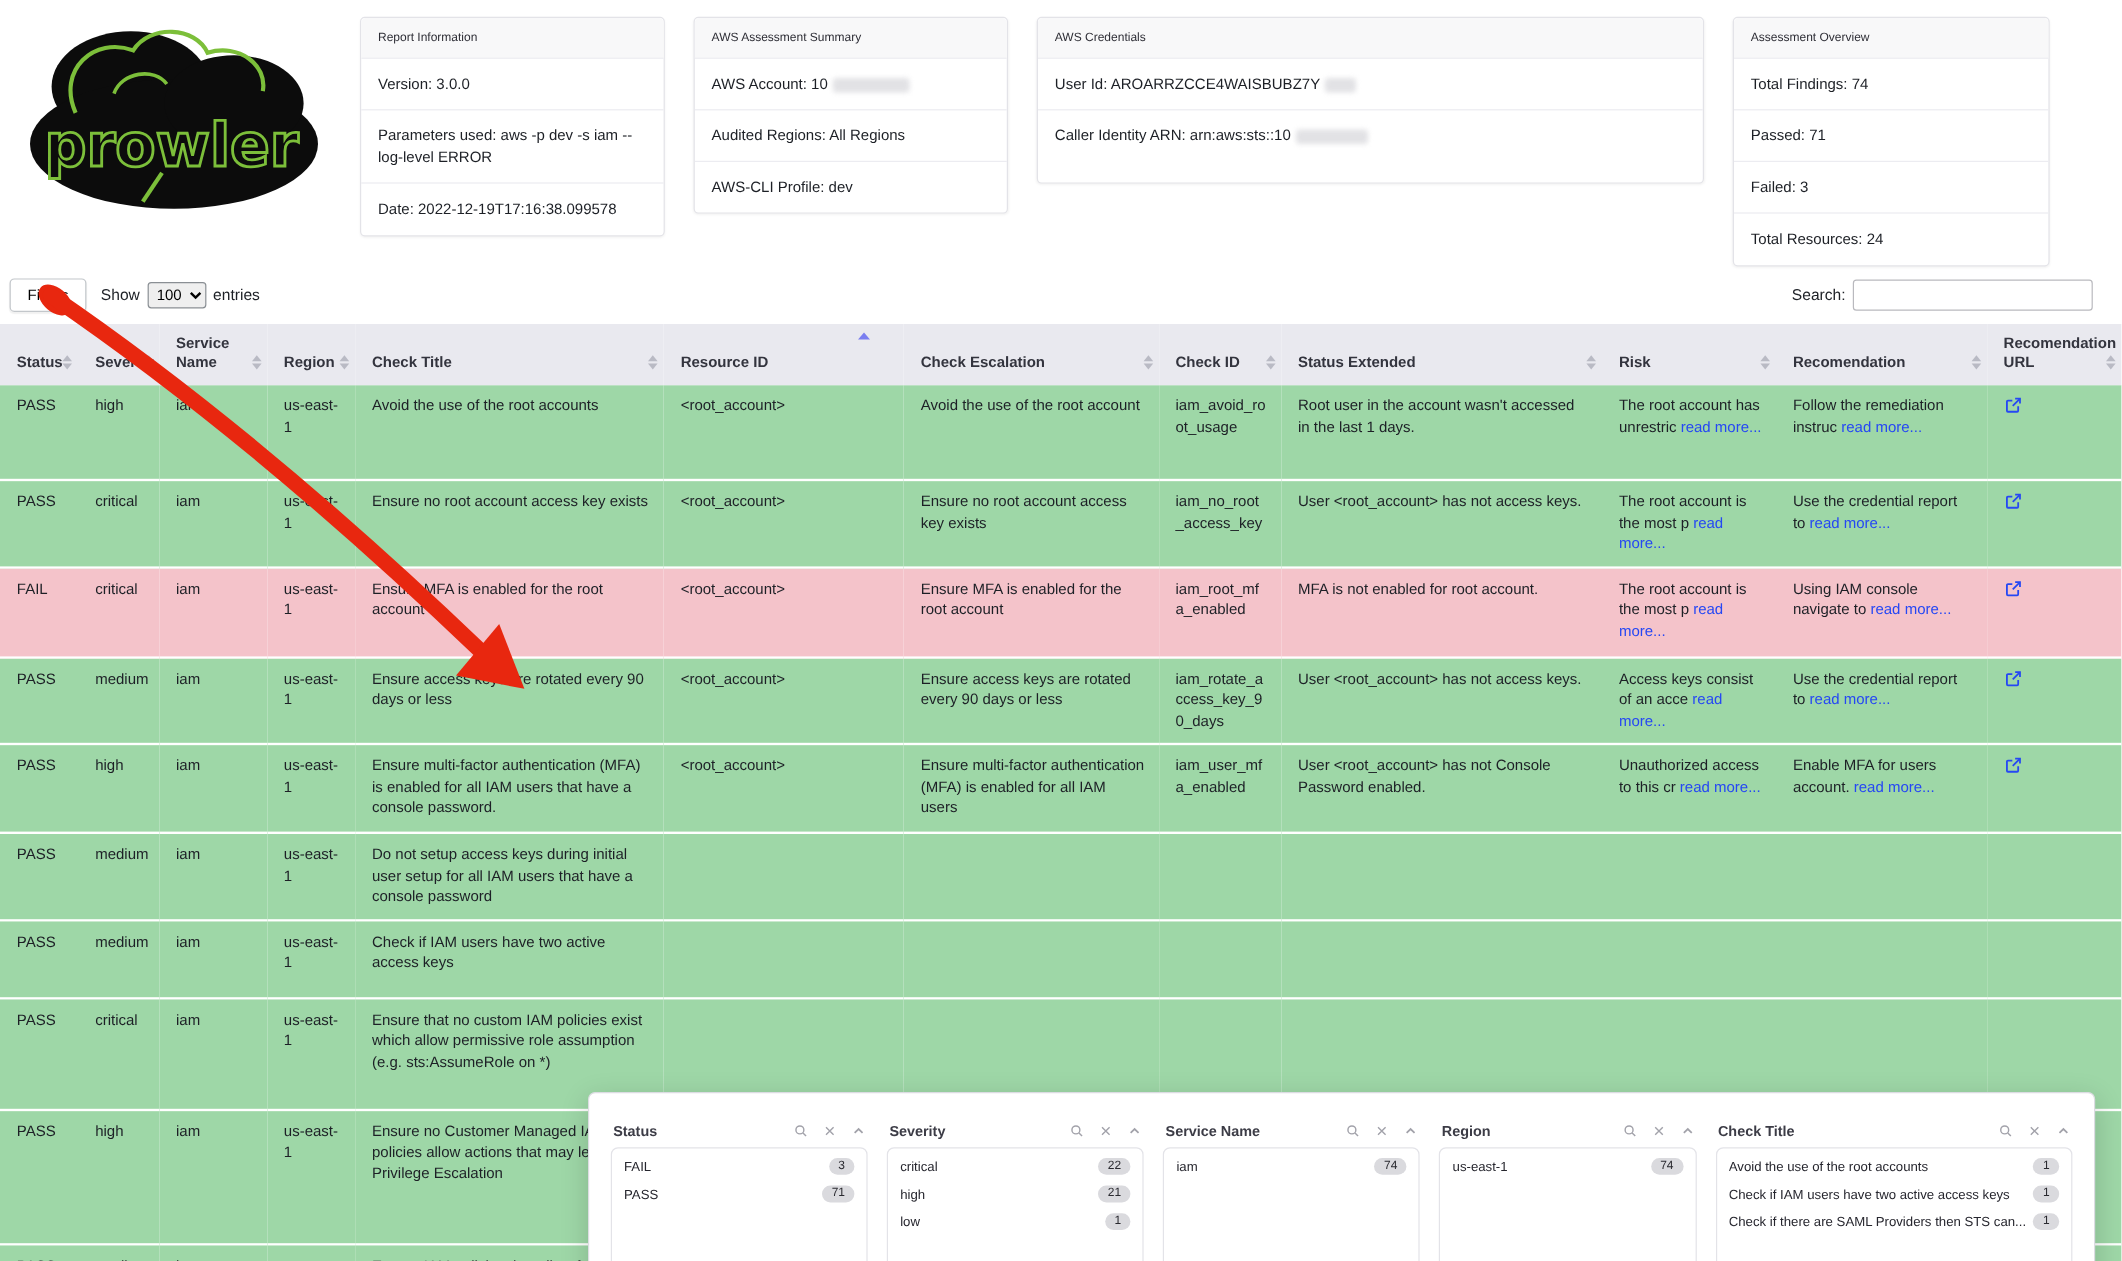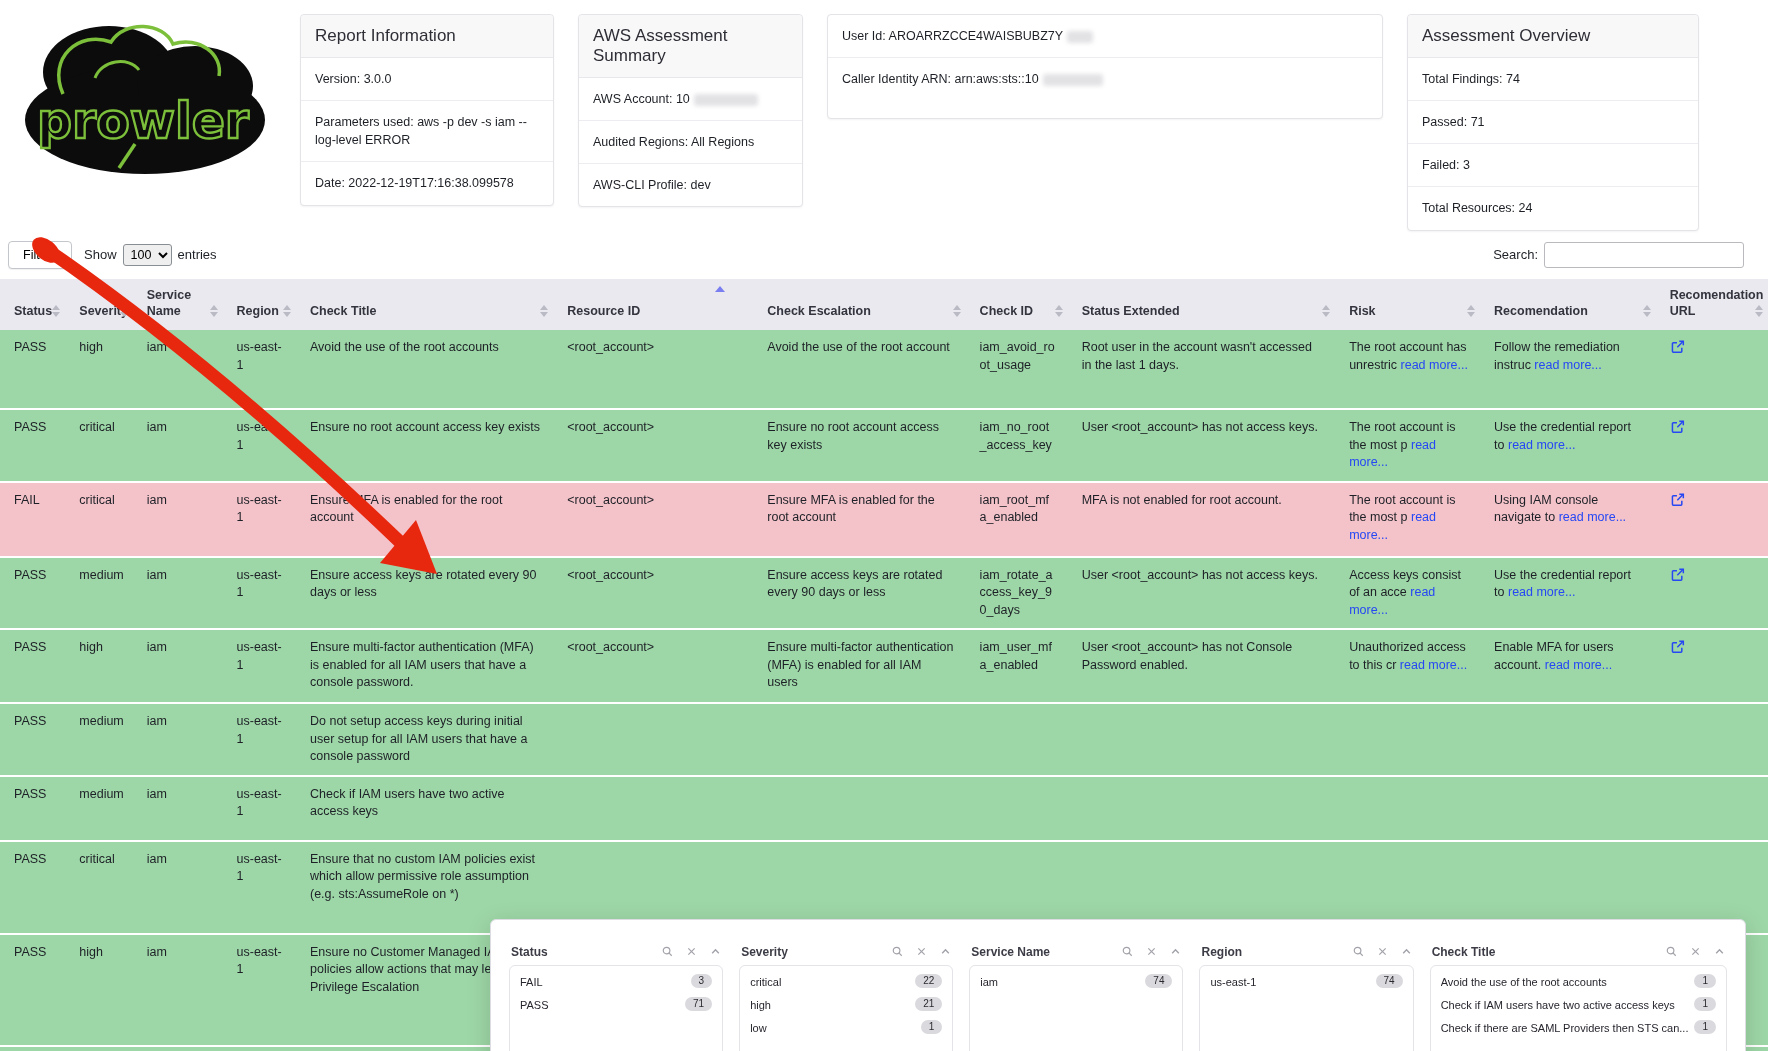--- a/index.html
+++ b/index.html
@@ -12,29 +12,29 @@
     width:1768px;height:1051px;overflow:hidden;position:relative;
     background:#fff;color:#1d2026;font-family:"Liberation Sans",sans-serif;
   }
   
   .topbar{display:flex;gap:24px;align-items:flex-start;padding:14px 16px 4px 10px}
   .logo{width:266px;flex:none;display:flex;justify-content:center;align-items:flex-start}
   .lg{stroke:var(--logo-green)}
   #logo-text{stroke:var(--logo-green)}
   .cards{display:flex;gap:24px;flex:1;align-items:flex-start}
   .card{border:1px solid #e3e3e8;border-radius:4px;background:#fff;box-shadow:0 1px 2px rgba(0,0,0,.05)}
-  .card-title{background:#f8f8f9;border-bottom:1px solid #e7e7ec;padding:11px 14px;font-size:17px;color:#2e2e36;border-radius:4px 4px 0 0}
+  .card-title{background:#f8f8f9;border-bottom:1px solid #e7e7ec;padding:11px 14px;font-size:10px;color:#2e2e36;border-radius:4px 4px 0 0}
   .crow{padding:12px 14px;border-bottom:1px solid #ececf1;font-size:12.5px;line-height:1.45;word-wrap:break-word}
   .crow:last-child{border-bottom:none}
   .crow b{font-weight:400}
   .card-report{width:254px}
-  .card-summary{width:225px}
+  .card-summary{width:262px}
   .card-credentials{width:556px}
   .card-credentials .crow:last-child{padding-bottom:30px}
-  .card-overview{width:292px}
+  .card-overview{width:264px}
   .redact{display:inline-block;vertical-align:middle;height:12px;border-radius:3px;background:#cfcfd4;filter:blur(2px);opacity:.6;margin-left:4px}
   
   .controls{display:flex;align-items:center;margin:4px 24px 8px 8px;font-size:13px;height:32px}
   .filters-btn{border:1px solid #c3c7cb;background:#fff;border-radius:4px;padding:6px 14px;font-size:12.5px;margin-right:12px;box-shadow:0 1px 1px rgba(0,0,0,.06);font-family:inherit}
   .show-entries{display:flex;align-items:center;gap:6px}
   .show-entries select{font-size:12.5px;padding:2px 3px;border:1px solid #8a8f94;border-radius:3px;font-family:inherit}
   .search{margin-left:auto;display:flex;align-items:center;gap:6px}
   .search input{width:200px;height:26px;border:1px solid #b9b9be;border-radius:3px;font-family:inherit;padding:0 6px}
   
   .table-wrap{position:relative}
@@ -98,20 +98,21 @@
     </section>
     <section class="card card-summary">
       <div class="card-title">AWS Assessment Summary</div>
       <div>
           <div class="crow"><b>AWS Account: </b><span>10</span><span class="redact" style="width: 64px;"></span></div>
           <div class="crow"><b>Audited Regions: </b><span>All Regions</span></div>
           <div class="crow"><b>AWS-CLI Profile: </b><span>dev</span></div>
         </div>
     </section>
     <section class="card card-credentials">
+      <div class="card-title">AWS Credentials</div>
       <div>
           <div class="crow"><b>User Id: </b><span>AROARRZCCE4WAISBUBZ7Y</span><span class="redact" style="width: 26px;"></span></div>
           <div class="crow"><b>Caller Identity ARN: </b><span>arn:aws:sts::10</span><span class="redact" style="width: 60px;"></span></div>
         </div>
     </section>
     <section class="card card-overview">
       <div class="card-title">Assessment Overview</div>
       <div>
           <div class="crow"><b>Total Findings: </b><span>74</span></div>
           <div class="crow"><b>Passed: </b><span>71</span></div>

